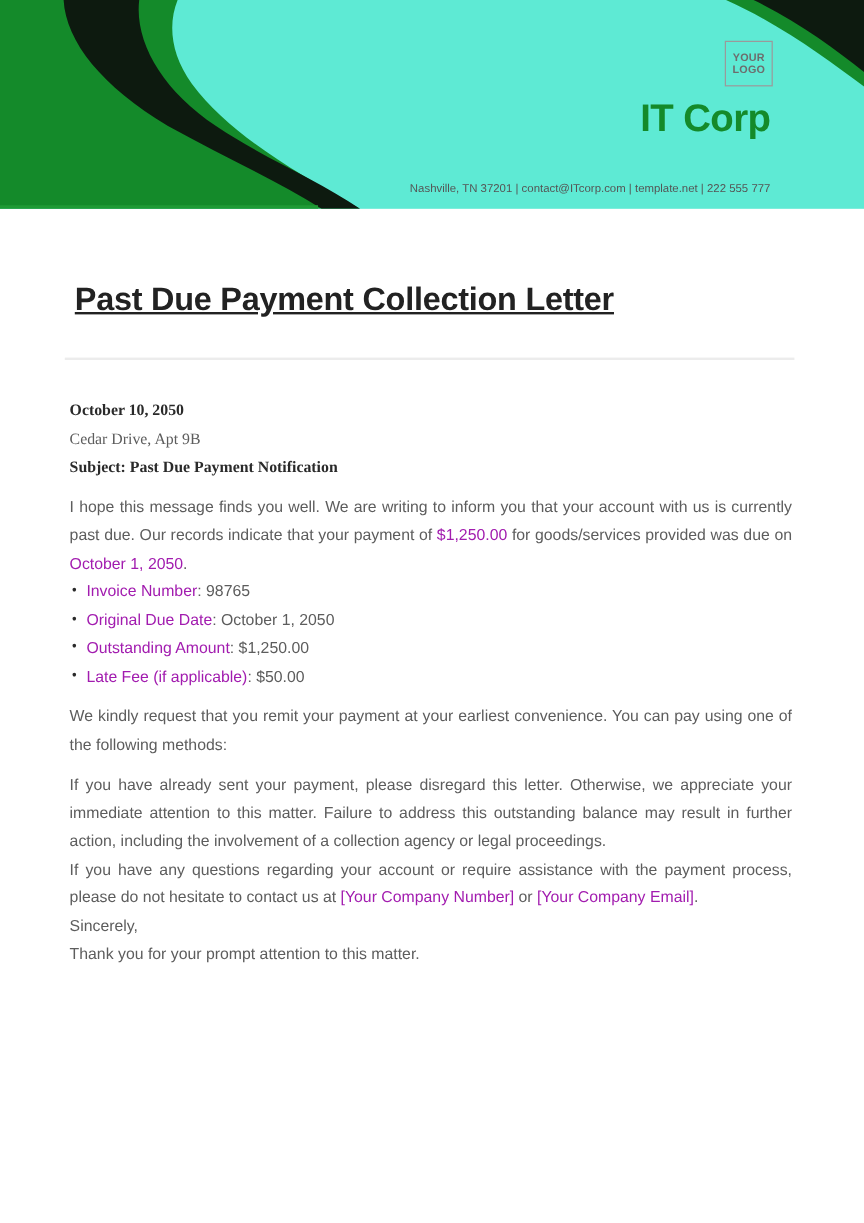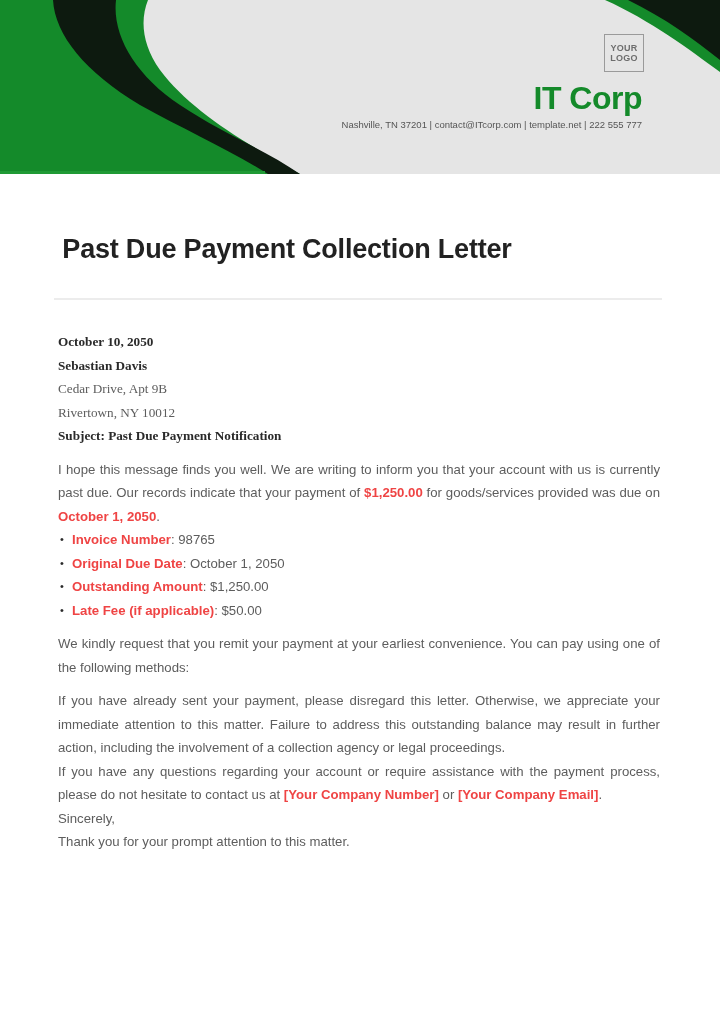--- a/index.html
+++ b/index.html
@@ -1,30 +1,30 @@
 <!DOCTYPE html>
 <html><head>
   <meta charset="utf-8">
   <style>
     * { margin: 0; padding: 0; box-sizing: border-box; }
     html, body { width: 720px; height: 1019px; background: #ffffff; overflow: hidden; }
     body { font-family: "Liberation Sans", "DejaVu Sans", sans-serif; color: #5a5a5a; position: relative; }
 
-    .header { position: absolute; left: 0; top: 0; width: 720px; height: 174px; background: #e5e5e5; overflow: hidden; }
+    .header { position: absolute; left: 0; top: 0; width: 720px; height: 174px; background: #5eead4; overflow: hidden; }
     .header svg.art { position: absolute; left: 0; top: 0; }
     .logo-box { position: absolute; left: 604px; top: 34px; width: 40px; height: 38px; border: 1.5px solid #9a9a9a; display: flex; align-items: center; justify-content: center; text-align: center; }
     .logo-box span { font-size: 9px; line-height: 10px; font-weight: bold; color: #6d6d6d; letter-spacing: 0.2px; }
     .company-name { position: absolute; right: 78px; top: 80px; font-size: 32px; font-weight: bold; color: #148a2a; letter-spacing: -0.5px; margin-left: 40px; }
-    .company-contact { position: absolute; right: 78px; top: 119px; font-size: 9.5px; color: #555; }
+    .company-contact { position: absolute; right: 78px; top: 152px; font-size: 9.5px; color: #555; }
 
-    .title { position: absolute; left: 0; width: 574px; top: 234px; text-align: center; font-size: 27px; font-weight: bold; color: #222; letter-spacing: -0.2px; }
+    .title { position: absolute; left: 0; width: 574px; top: 234px; text-align: center; font-size: 27px; font-weight: bold; color: #222; letter-spacing: -0.2px; text-decoration: underline; }
     .divider { position: absolute; left: 54px; top: 298px; width: 608px; height: 2px; background: #ececec; }
 
     .body { position: absolute; left: 58px; top: 330px; width: 602px; font-size: 13.2px; line-height: 23.5px; color: #5d5d5d; }
-    .body b { color: #ef4444; font-weight: bold; }
+    .body b { color: #a21caf; font-weight: normal; }
     .line { display: block; font-family: Liberation Serif, serif; }
     .strong { color: #2a2a2a; font-weight: bold; }
     .para { text-align: justify; text-align-last: left; }
     .gap { height: 10px; }
     ul.bullets { list-style: none; }
     ul.bullets li { position: relative; padding-left: 14px; text-align: justify; text-align-last: left; }
     ul.bullets li::before { content: "•"; position: absolute; left: 2px; top: 0; color: #2a2a2a; font-size: 11px; }
   </style>
 </head>
 <body>
@@ -51,23 +51,21 @@
   </div>
   <div class="company-name">IT Corp</div>
   <div class="company-contact">Nashville, TN 37201 | contact@ITcorp.com | template.net | 222 555 777</div>
 </div>
 
 <h1 class="title">Past Due Payment Collection Letter</h1>
 <div class="divider"></div>
 
 <div class="body">
   <span class="line strong">October 10, 2050</span>
-  <span class="line strong">Sebastian Davis</span>
   <span class="line">Cedar Drive, Apt 9B</span>
-  <span class="line">Rivertown, NY 10012</span>
   <span class="line strong">Subject: Past Due Payment Notification</span>
 
   <div class="gap"></div>
 
   <p class="para"><span>I hope this message finds you well. We are writing to inform you that your account with us is currently past due. Our records indicate that your payment of </span><b>$1,250.00</b><span> for goods/services provided was due on </span><b>October 1, 2050</b><span>.</span></p>
 
   <ul class="bullets">
     <li><b>Invoice Number</b><span>: 98765</span></li>
     <li><b>Original Due Date</b><span>: October 1, 2050</span></li>
     <li><b>Outstanding Amount</b><span>: $1,250.00</span></li>

